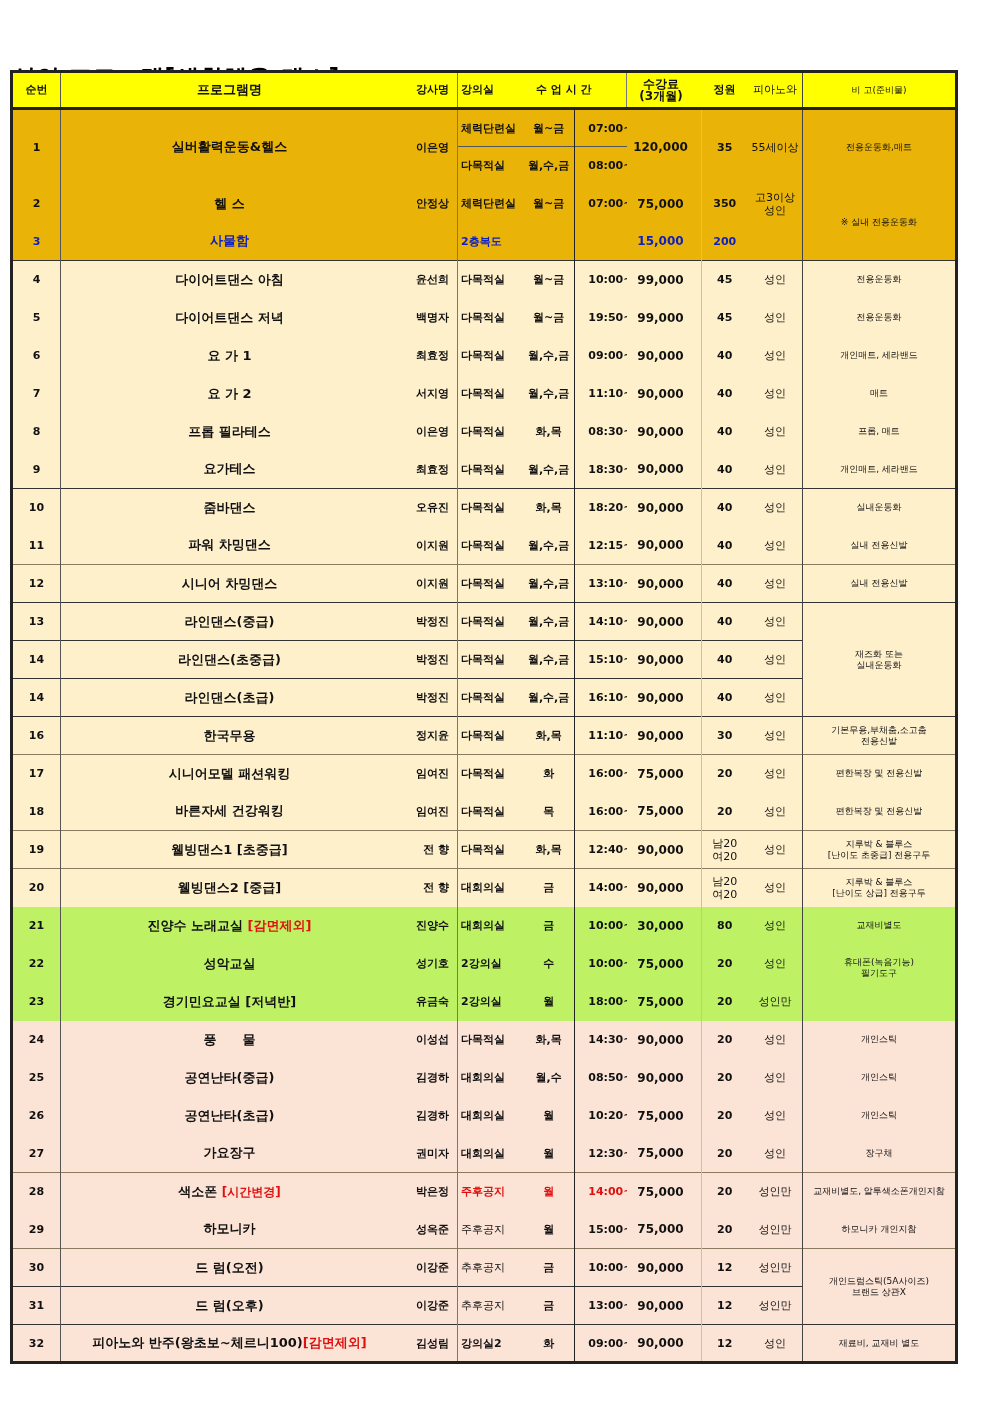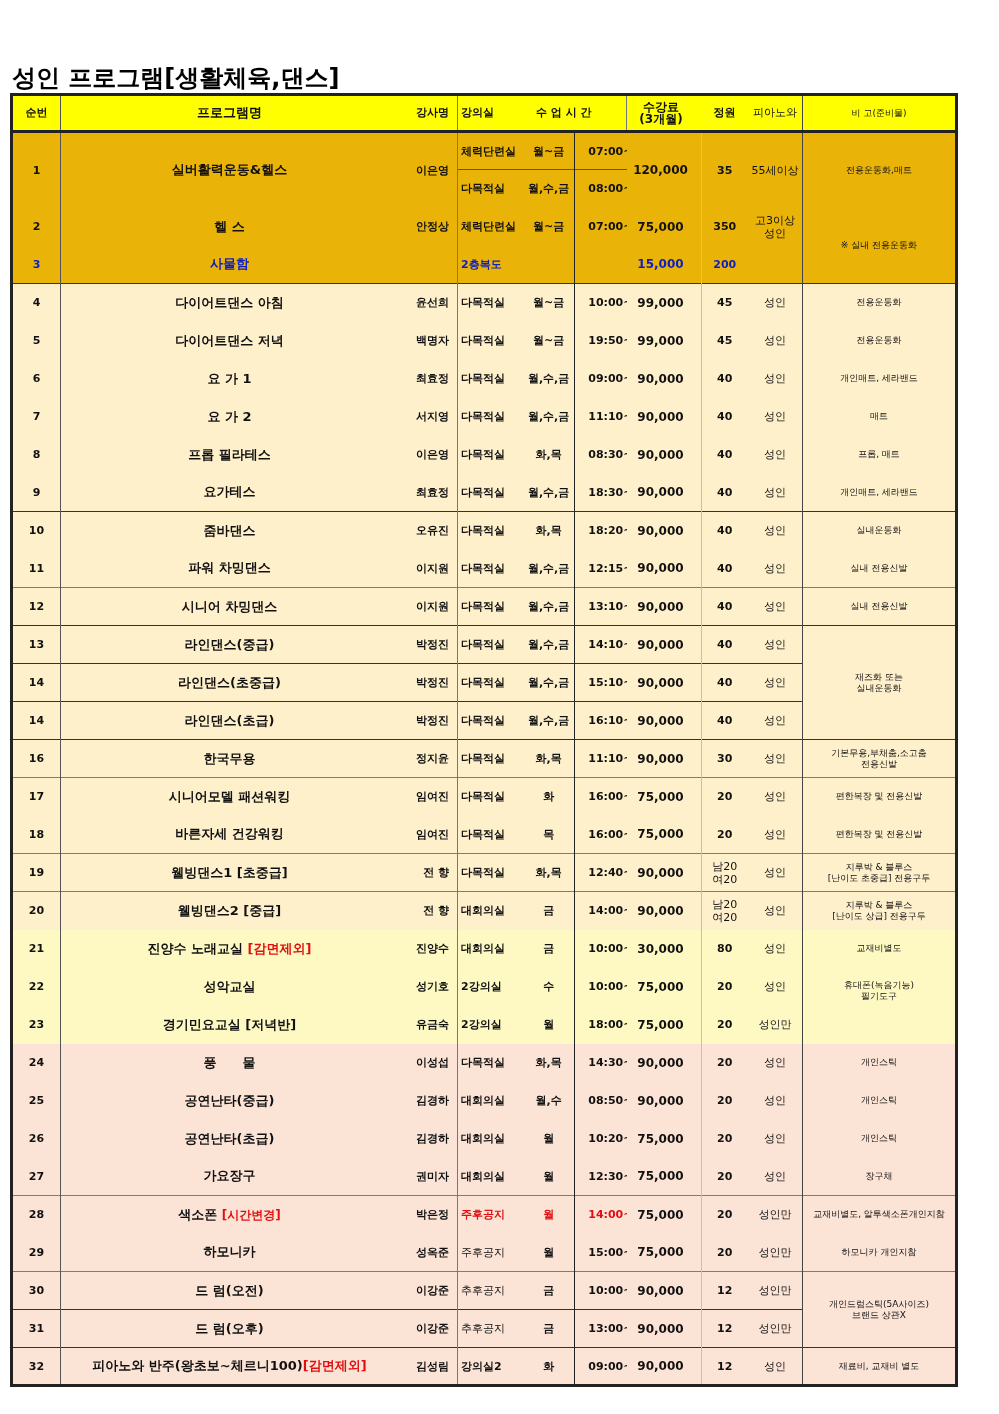--- a/index.html
+++ b/index.html
@@ -1,34 +1,34 @@
 <!DOCTYPE html>
 <html><head>
 <meta charset="utf-8">
 <style>
   html, body { margin:0; padding:0; background:#ffffff; }
   body { width:999px; height:1414px; position:relative; font-family:"DejaVu Sans", sans-serif; color:#111; overflow:hidden; }
   .title { position:absolute; left:12px; top:50px; font-size:24px; font-weight:bold; letter-spacing:0px; color:#000;margin-top:12px; }
-  table.sched { position:absolute; left:10px; top:93px; width:805px; border-collapse:collapse; table-layout:fixed; border:3px solid #222; }
+  table.sched { position:absolute; left:10px; top:70px; width:805px; border-collapse:collapse; table-layout:fixed; border:3px solid #222; }
   table.sched td, table.sched th { padding:0; text-align:center; vertical-align:middle; font-size:11px; font-weight:bold; white-space:nowrap; overflow:hidden; }
   thead th { background:#ffff00; height:34px; border-bottom:3px solid #222; font-size:11px; line-height:12px; }
   .c-no { width:47px; border-right:1px solid #555; }
   .c-prog { width:337px; font-size:13px !important; }
   .c-inst { width:51px; border-right:1px solid #777; text-align:right !important; padding-right:8px !important; }
   .c-room { width:62px; text-align:left !important; padding-left:3px !important; }
   .c-day { width:60px; border-right:1px solid #222;margin-top:8px; }
   .c-time { width:90px; text-align:left !important; padding-left:13px !important; font-weight:bold; }
   .c-fee { width:68px; text-align:center; padding-right:6px !important; font-size:12px !important; }
   .c-cap { width:47px; border-left:1px solid #cbb; }
   .c-tgt { width:54px; font-weight:normal !important; }
   .c-note { width:152px; border-left:1px solid #444; font-size:9px !important; font-weight:normal !important; white-space:normal !important; line-height:11px; }
   tbody tr { height:38px; }
   tr.g-blue td { background:#eab308; }
   tr.g-yel td { background:#fff0cc; }
-  tr.g-grn td { background:#fef9c3; }
+  tr.g-grn td { background:#bef264; }
   tr.g-pink td { background:#fbe3d6; }
   tr.sep td { border-top:1px solid #8a7a60; }
   tr.sepdark td { border-top:1px solid #333; }
   .blue { color:#1020c0 !important; }
   .red { color:#e01010 !important; }
   .tiny-red { color:#e01010; font-size:12px; }
   .sub td.c-room, .sub td.c-day, .sub td.c-time { border-top:1px solid #555; }
   .two-line { line-height:13px; }
 </style>
 </head>

